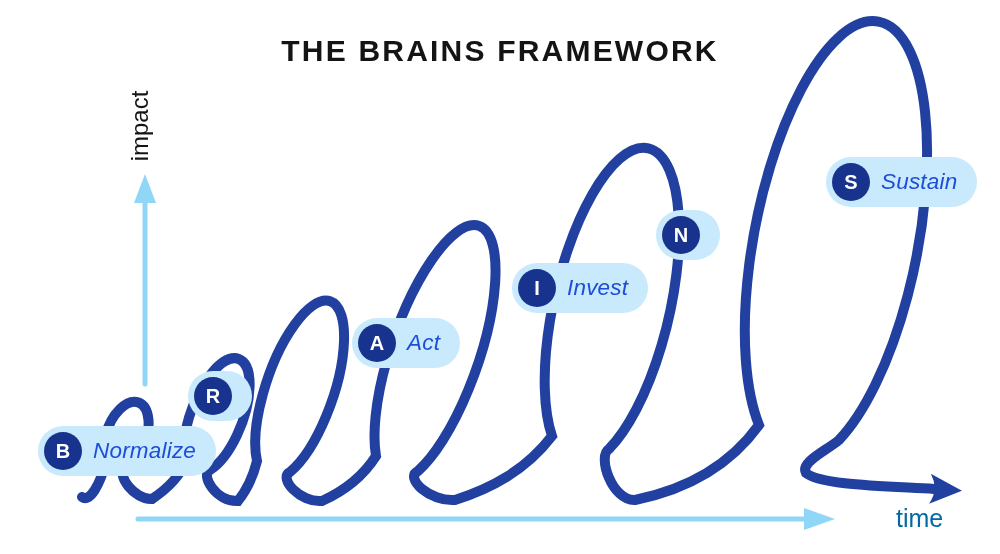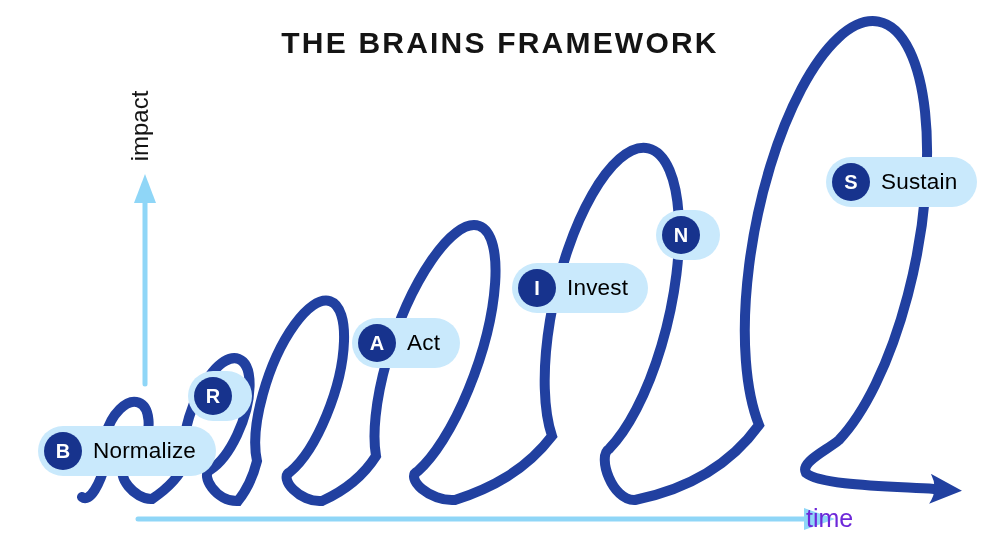--- a/index.html
+++ b/index.html
@@ -1,42 +1,42 @@
 <!DOCTYPE html>
 <html><head>
 <meta charset="utf-8">
 <style>
   html,body{margin:0;padding:0;background:#ffffff;}
   .canvas{
     position:relative;width:1000px;height:554px;overflow:hidden;background:#fff;
     font-family:"Liberation Sans", sans-serif;
   }
   .title{
-    position:absolute;top:18px;left:0;right:0;margin:8px;text-align:center;
+    position:absolute;top:18px;left:0;right:0;margin:16px;text-align:center;
     font-size:30px;font-weight:800;letter-spacing:2.2px;color:#141414;
   }
   .impact-label{
     position:absolute;left:75px;top:111px;width:130px;height:30px;line-height:30px;
     text-align:center;transform:rotate(-90deg);font-size:24px;font-weight:500;color:#141414;
   }
   .time-label{
-    position:absolute;left:806px;top:504px;font-size:25px;font-weight:500;color:#6d28d9;
+    position:absolute;left:896px;top:504px;font-size:25px;font-weight:500;color:#0369a1;
   }
   svg.layer{position:absolute;left:0;top:0;}
   .pill{
     position:absolute;height:50px;background:#c9e9fc;border-radius:27px;
     display:flex;align-items:center;padding:0 20px 0 6px;gap:11px;box-sizing:border-box;
   }
   .pill-circle{
     width:38px;height:38px;border-radius:50%;background:#17338d;color:#ffffff;
     display:flex;align-items:center;justify-content:center;
     font-size:20px;font-weight:bold;flex:0 0 auto;
   }
   .pill-label{
-    color:#000000;font-size:22.5px;font-weight:500;letter-spacing:.2px;white-space:nowrap;
+    color:#1d4ed8;font-size:22.5px;font-weight:500;letter-spacing:.2px;white-space:nowrap;font-style:italic;
   }
 </style>
 </head>
 <body>
 
 <div class="canvas">
 
   <h1 class="title">THE BRAINS FRAMEWORK</h1>
 
   <svg class="layer" width="1000" height="554" viewBox="0 0 1000 554">

